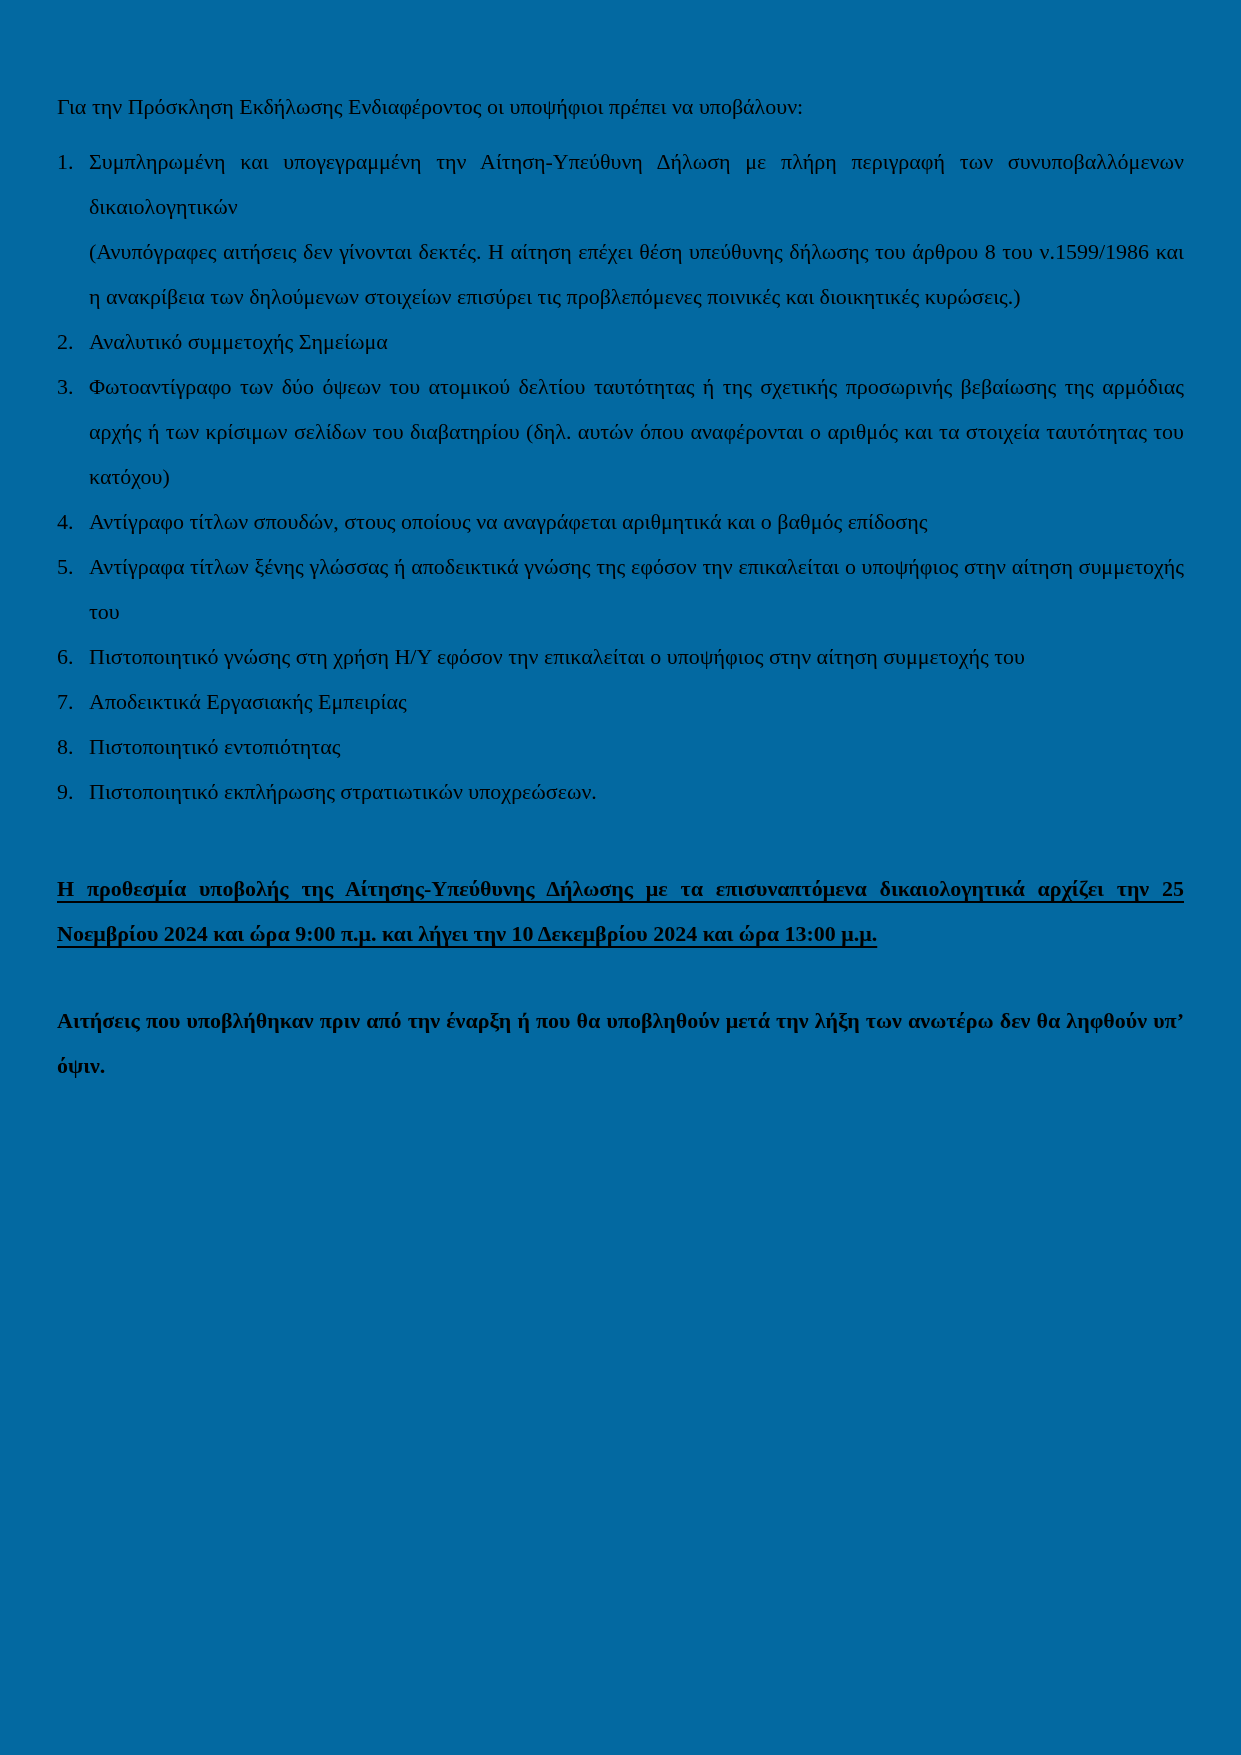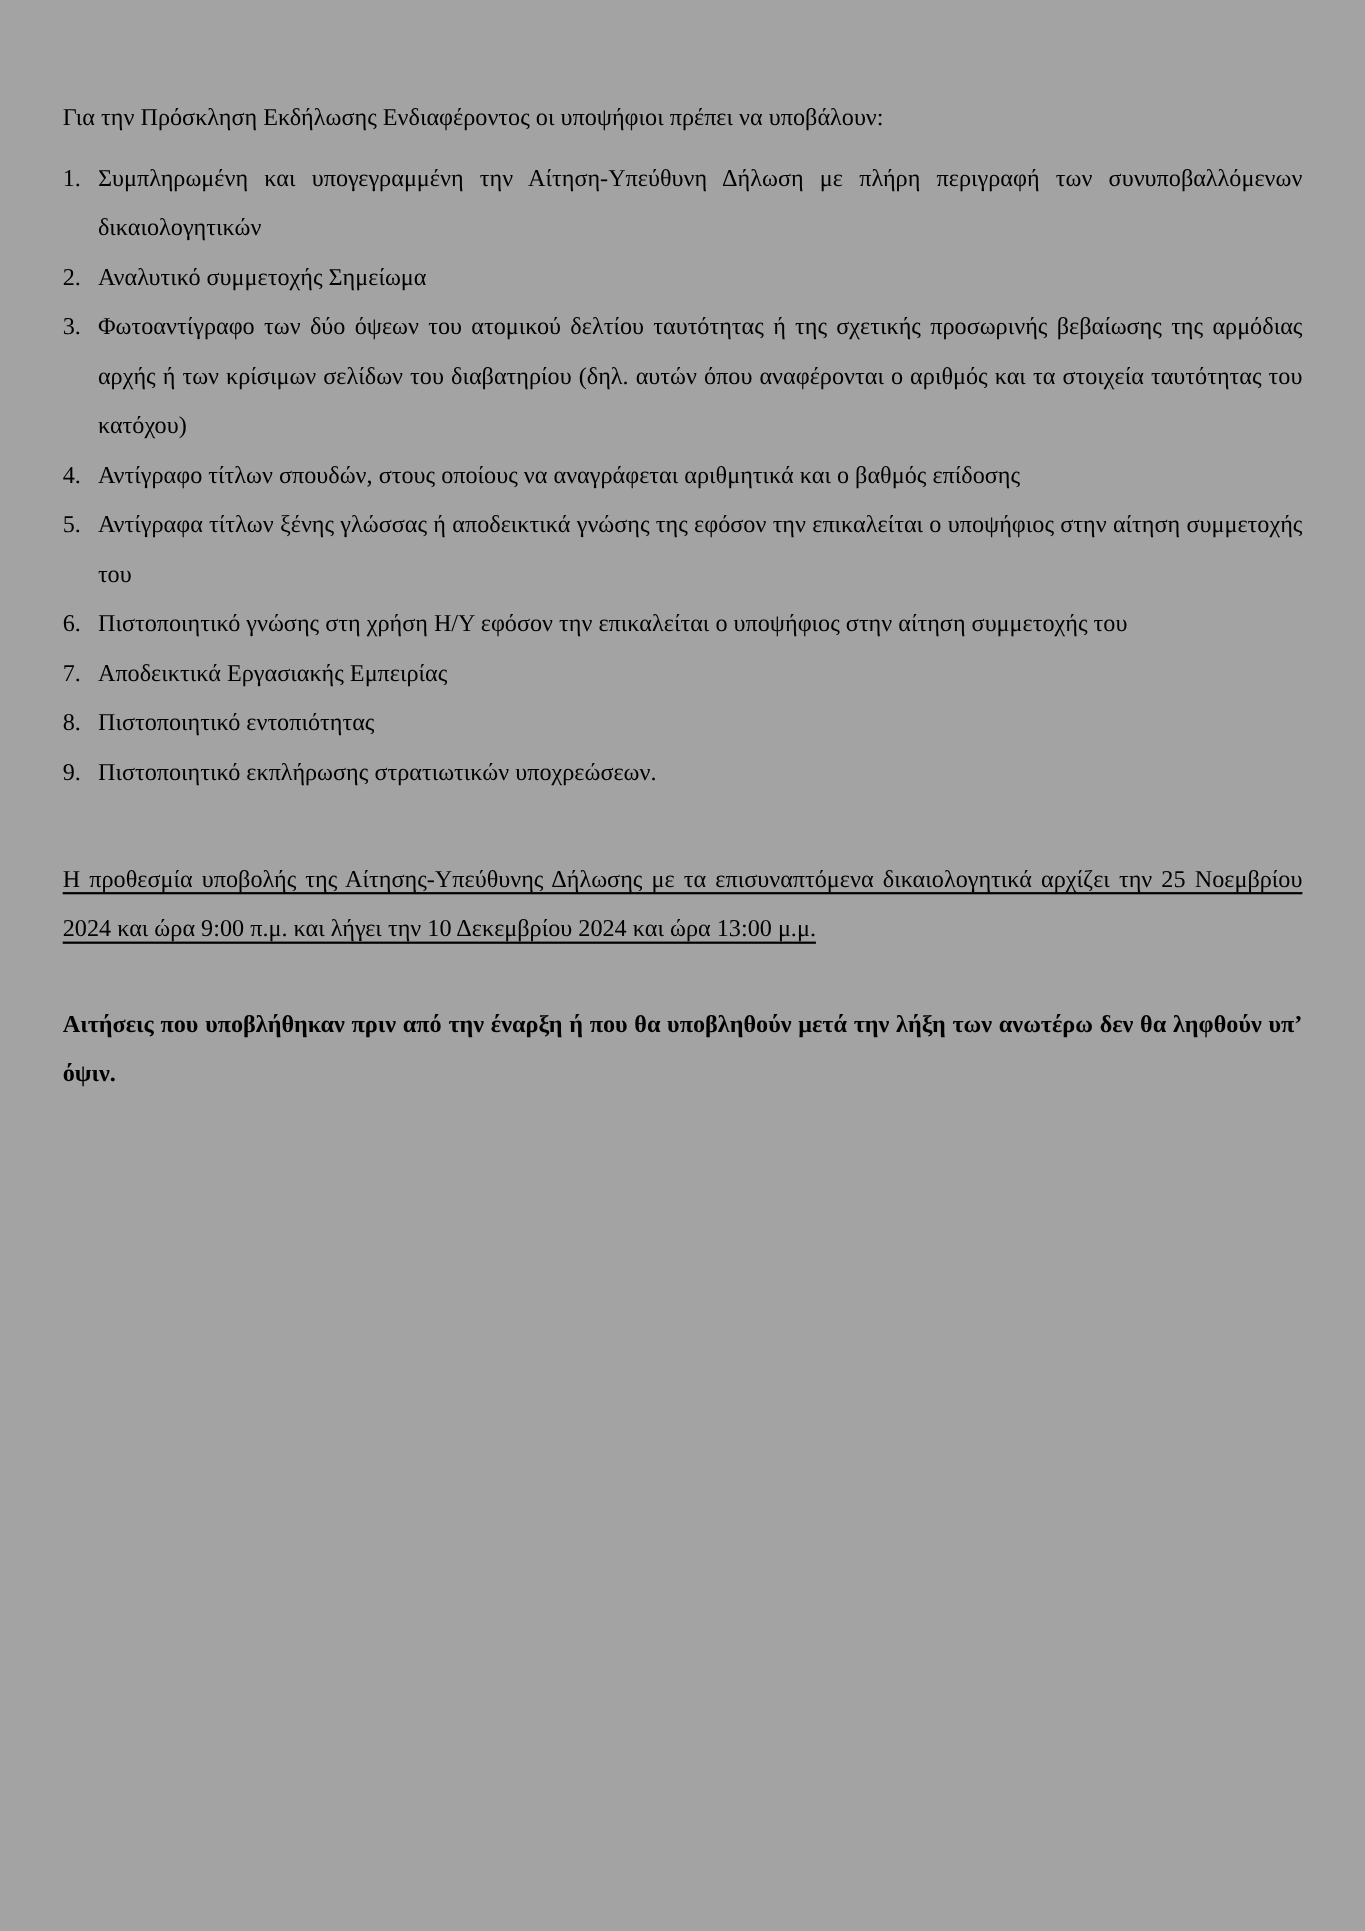--- a/index.html
+++ b/index.html
@@ -4,21 +4,21 @@
 <style>
   html, body {
     margin: 0;
     padding: 0;
     background: #ffffff;
   }
   .page {
     position: relative;
     width: 1241px;
     height: 1755px;
-    background: #a3a3a3;
+    background: #0369a1;
     color: #000000;
     font-family: "Liberation Serif", "DejaVu Serif", serif;
     font-size: 22px;
     line-height: 45px;
     box-sizing: border-box;
     padding: 84px 57px 0 57px;
     overflow: hidden;
   }
   p {
     margin: 0;
@@ -37,21 +37,21 @@
   .item-num {
     flex: 0 0 32px;
     text-align: left;
   }
   .item-body {
     flex: 1 1 auto;
     text-align: justify;
   }
   .deadline {
     margin-top: 52px;
-    font-weight: normal;
+    font-weight: bold;
     text-decoration: underline;
     text-decoration-thickness: 2px;
     text-underline-offset: 5px;
     text-align: justify;
   }
   .late-note {
     margin-top: 42px;
     font-weight: bold;
     text-decoration-thickness: 2px;
     text-underline-offset: 5px;
@@ -68,20 +68,21 @@
 <div class="page">
 
   <p class="intro">Για την Πρόσκληση Εκδήλωσης Ενδιαφέροντος οι υποψήφιοι πρέπει να υποβάλουν:</p>
 
   <div class="req-list">
 
     <div class="list-item">
       <span class="item-num">1.</span>
       <div class="item-body">
         <p>Συμπληρωμένη και υπογεγραμμένη την Αίτηση-Υπεύθυνη Δήλωση με πλήρη περιγραφή των συνυποβαλλόμενων δικαιολογητικών</p>
+        <p>(Ανυπόγραφες αιτήσεις δεν γίνονται δεκτές. Η αίτηση επέχει θέση υπεύθυνης δήλωσης του άρθρου 8 του ν.1599/1986 και η ανακρίβεια των δηλούμενων στοιχείων επισύρει τις προβλεπόμενες ποινικές και διοικητικές κυρώσεις.)</p>
       </div>
     </div>
 
     <div class="list-item">
       <span class="item-num">2.</span>
       <div class="item-body">Αναλυτικό συμμετοχής Σημείωμα</div>
     </div>
 
     <div class="list-item">
       <span class="item-num">3.</span>

